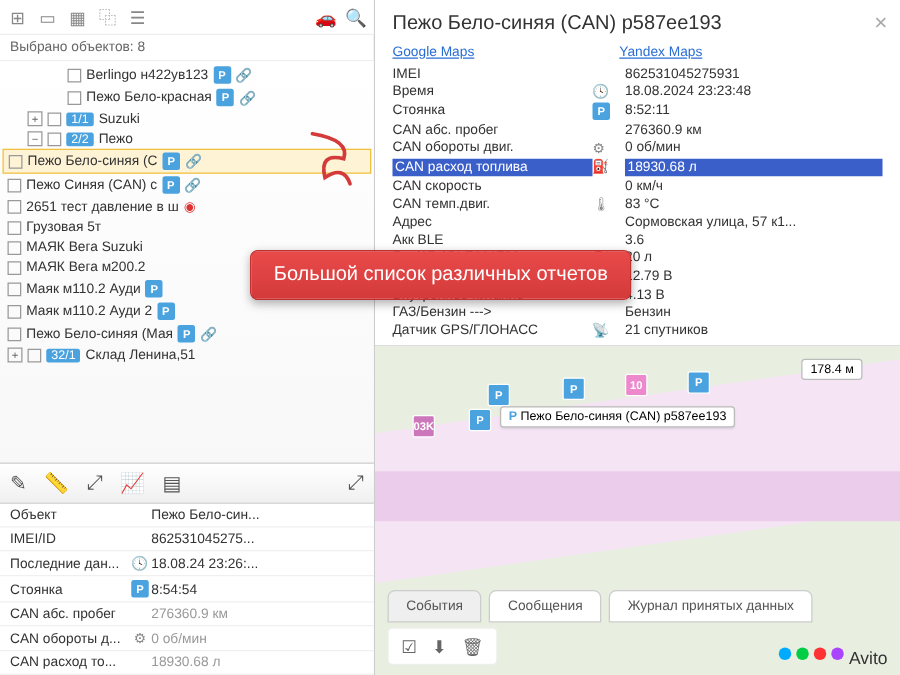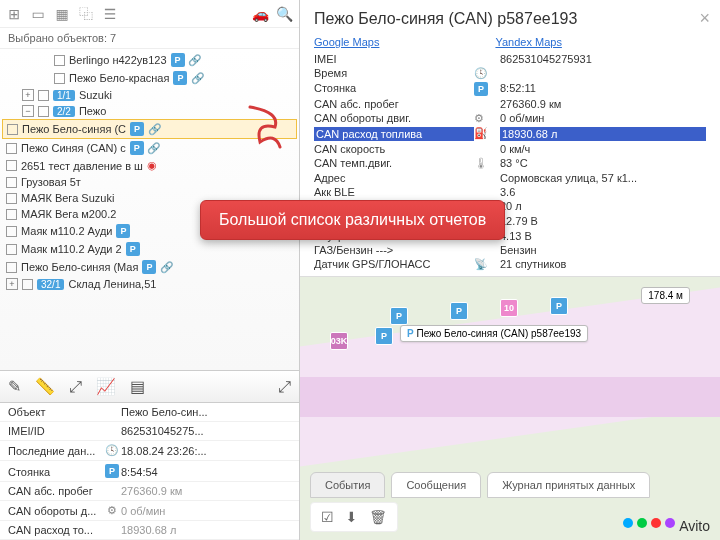--- a/index.html
+++ b/index.html
@@ -63,21 +63,21 @@
   <div class="sidebar">
     <div class="toolbar">
       <span>⊞</span>
       <span>▭</span>
       <span>▦</span>
       <span>⿻</span>
       <span>☰</span>
       <span style="margin-left:auto">🚗</span>
       <span>🔍</span>
     </div>
-    <div class="selected-bar">Выбрано объектов:  7</div>
+    <div class="selected-bar">Выбрано объектов:  8</div>
     <div class="tree" id="tree">
         <div class="tree-item indent3">
           <span class="chk"></span>
           <span>Berlingo н422ув123</span>
           <span class="pbadge">P</span>
           <span class="icon-sm">🔗</span>
         </div>
         <div class="tree-item indent3">
           <span class="chk"></span>
           <span>Пежо Бело-красная</span>
@@ -205,20 +205,21 @@
       </div>
       <div class="dgrid" id="dgrid">
           <div class="drow">
             <span class="dl">IMEI</span>
             <span class="di"></span>
             <span class="dv">862531045275931</span>
           </div>
           <div class="drow">
             <span class="dl">Время</span>
             <span class="di">🕓</span>
+            <span class="dv">18.08.2024 23:23:48</span>
           </div>
           <div class="drow">
             <span class="dl">Стоянка</span>
             <span class="di"><span class="pbadge">P</span></span>
             <span class="dv">8:52:11</span>
           </div>
           <div class="drow">
             <span class="dl">CAN абс. пробег</span>
             <span class="di"></span>
             <span class="dv">276360.9 км</span>

